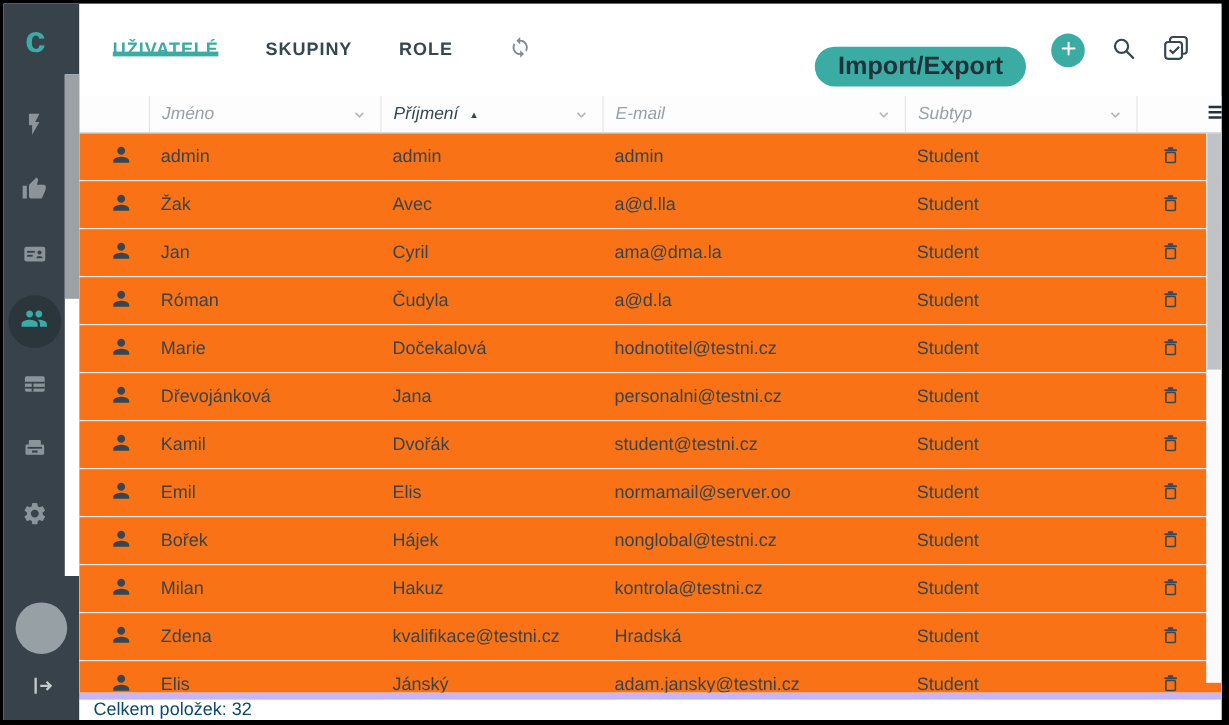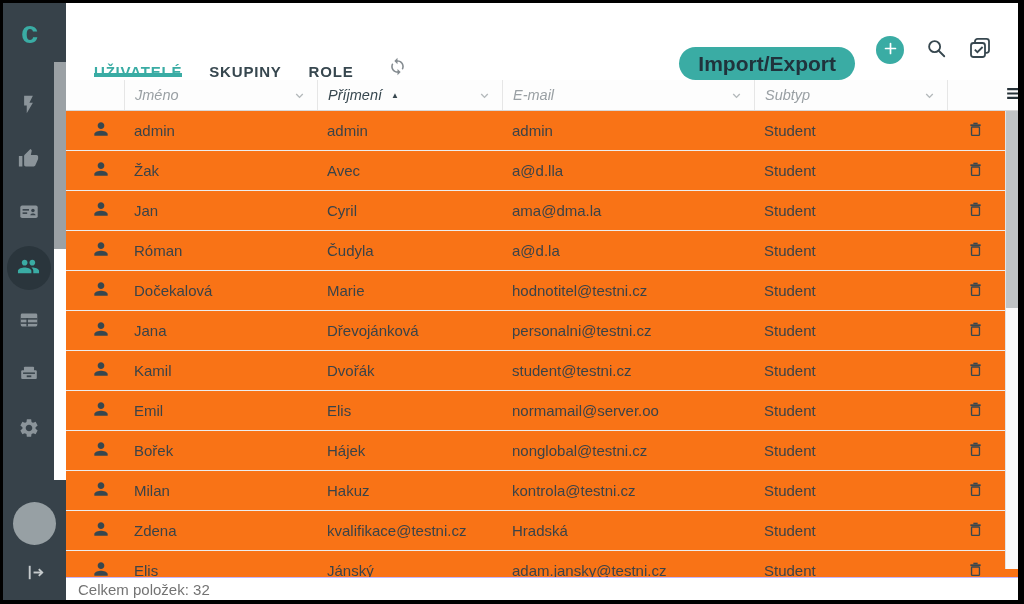--- a/index.html
+++ b/index.html
@@ -24,22 +24,22 @@
                  background:#ffffff; }
   .side-scroll-thumb { width:12px; height:187px; background:#9ba1a5; }
   .avatar { position:absolute; bottom:55px; left:10px; width:43px; height:43px;
             border-radius:50%; background:#97a0a4; cursor:pointer; }
   .logout { position:absolute; bottom:12px; left:0; width:63px; display:flex;
             justify-content:center; cursor:pointer; }
 
   
   .main { flex:1; display:flex; flex-direction:column; min-width:0; }
 
-  .topbar { height:77px; flex-shrink:0; display:flex; align-items:flex-end;
-            padding:0 26px 0 28px; }
+  .topbar { height:77px; flex-shrink:0; display:flex; align-items:center;
+            padding:0 26px 0 28px;gap:12px; }
   .tab { display:flex; align-items:center; margin-right:27px; font-size:15px;
          font-weight:700; letter-spacing:.8px; color:#37474f; position:relative;
          cursor:pointer; }
   .tab.active { color:#3aaca4; }
   .tab.active::after { content:''; position:absolute; left:0; right:0; bottom:3px;
          height:4px; background:#3aaca4; }
   .refresh { display:flex; align-items:center; margin-left:8px; cursor:pointer; }
   .topbar-right { margin-left:auto; display:flex; align-items:center; gap:21px; }
   .import-btn { height:33px; border:none; border-radius:17px; background:#3aaca4;
          color:#20333c; font-weight:700; font-size:21px; padding:0 19px;
@@ -69,23 +69,23 @@
           font-size:15px; color:#3b4348; cursor:pointer; background:#f97316; }
   .cell { padding:0 10px; white-space:nowrap; overflow:hidden; }
   .cell-avatar { display:flex; justify-content:center; padding:0; }
   .cell-actions { display:flex; justify-content:center; padding:0; }
   .trash-btn { background:none; border:none; display:flex; cursor:pointer; padding:2px; }
 
   .vscroll { position:absolute; top:0; right:0; width:13px; height:458px;
              background:#fafafa; border-left:1px solid #e3e3e3; }
   .vscroll-thumb { width:12px; height:197px; background:#c0c3c5; }
 
-  .tfoot { height:23px; flex-shrink:0; border-top:1px solid #c4b5fd;
+  .tfoot { height:23px; flex-shrink:0; border-top:6px solid #c4b5fd;
            display:flex; align-items:center; padding-left:12px; font-size:15px;
-           color:#737373; background:#fff; }
+           color:#0c4a6e; background:#fff; }
 </style>
 </head>
 <body>
 
 <div class="screen">
   <div class="app">
 
     <div class="sidebar">
       <div class="logo">c</div>
 
@@ -362,22 +362,22 @@
   </div>
 
   <div class="trow">
     <div class="cell cell-avatar">
       <span>
         <svg viewBox="0 0 24 24" width="20" height="20" fill="#37474f">
                   <path d="M12 12c2.21 0 4-1.79 4-4s-1.79-4-4-4-4 1.79-4 4 1.79 4 4 4zm0 2c-2.67 0-8 1.34-8 4v2h16v-2c0-2.66-5.33-4-8-4z"></path>
                 </svg>
       </span>
     </div>
+    <div class="cell">Marie</div>
     <div class="cell">Dočekalová</div>
-    <div class="cell">Marie</div>
     <div class="cell">hodnotitel@testni.cz</div>
     <div class="cell">Student</div>
     <div class="cell cell-actions">
       <button class="trash-btn">
         <span>
           <svg viewBox="0 0 24 24" width="19" height="19" fill="none" stroke="#37474f">
             <path d="M5.5 6.6h13" stroke-width="2.3"></path>
             <path d="M9.3 4.4h5.4" stroke-width="2"></path>
             <rect x="7" y="8.9" width="10" height="10.6" rx="1" stroke-width="1.7"></rect>
           </svg>
@@ -388,22 +388,22 @@
   </div>
 
   <div class="trow">
     <div class="cell cell-avatar">
       <span>
         <svg viewBox="0 0 24 24" width="20" height="20" fill="#37474f">
                   <path d="M12 12c2.21 0 4-1.79 4-4s-1.79-4-4-4-4 1.79-4 4 1.79 4 4 4zm0 2c-2.67 0-8 1.34-8 4v2h16v-2c0-2.66-5.33-4-8-4z"></path>
                 </svg>
       </span>
     </div>
+    <div class="cell">Dřevojánková</div>
     <div class="cell">Jana</div>
-    <div class="cell">Dřevojánková</div>
     <div class="cell">personalni@testni.cz</div>
     <div class="cell">Student</div>
     <div class="cell cell-actions">
       <button class="trash-btn">
         <span>
           <svg viewBox="0 0 24 24" width="19" height="19" fill="none" stroke="#37474f">
             <path d="M5.5 6.6h13" stroke-width="2.3"></path>
             <path d="M9.3 4.4h5.4" stroke-width="2"></path>
             <rect x="7" y="8.9" width="10" height="10.6" rx="1" stroke-width="1.7"></rect>
           </svg>

